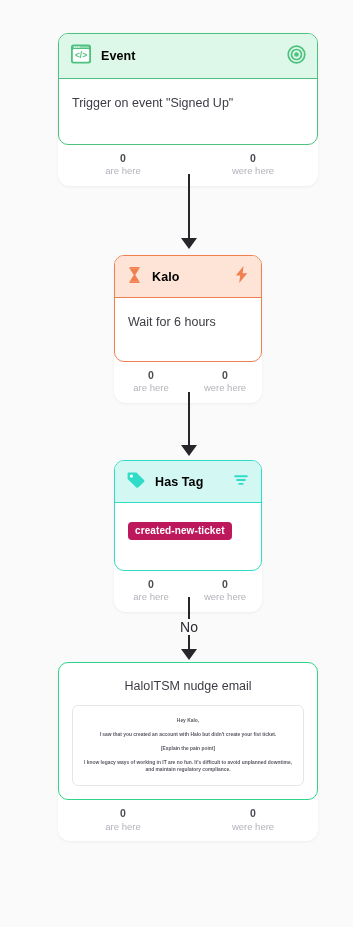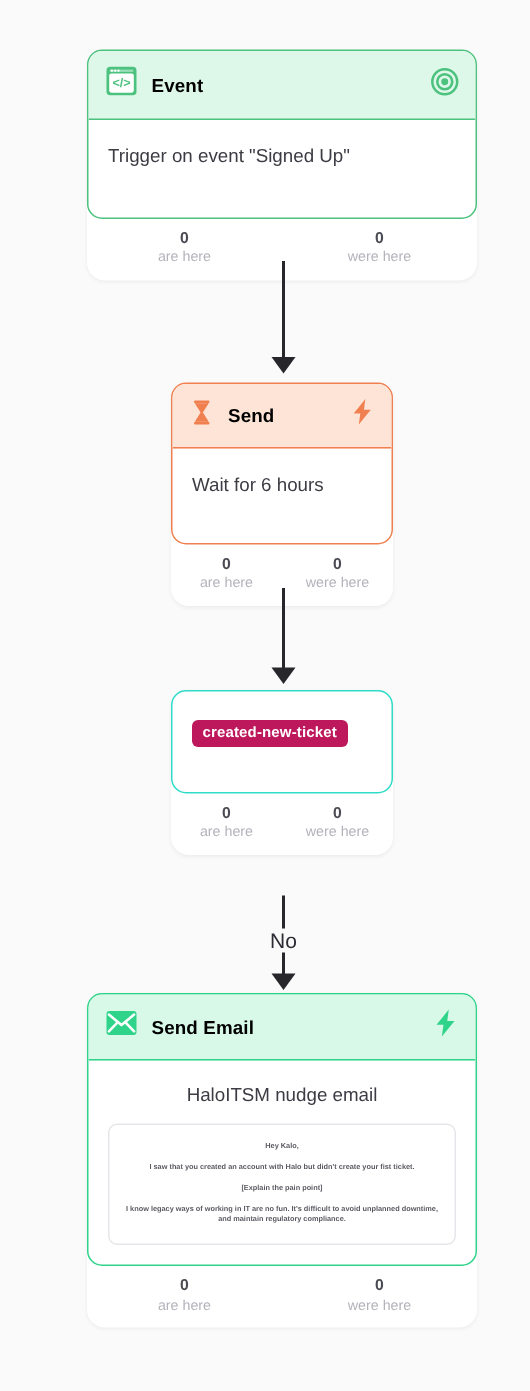--- a/index.html
+++ b/index.html
@@ -200,21 +200,21 @@
         <span class="icon">
           <svg width="17" height="18" viewBox="0 0 17 18">
             <rect x="3.4" y="1" width="10.2" height="1.8" rx="0.6" fill="#f08050"></rect>
             <rect x="3.4" y="15.2" width="10.2" height="1.8" rx="0.6" fill="#f08050"></rect>
             <path d="M4.6 2.8 h7.8 l-3.9 6.2 z" fill="#f08050"></path>
             <path d="M4.6 15.2 h7.8 l-3.9 -6.2 z" fill="#f08050"></path>
             <path d="M4.6 2.8 L8.5 9 L4.6 15.2" fill="none" stroke="#f08050" stroke-width="1.3"></path>
             <path d="M12.4 2.8 L8.5 9 L12.4 15.2" fill="none" stroke="#f08050" stroke-width="1.3"></path>
           </svg>
         </span>
-        <span class="node-title">Send</span>
+        <span class="node-title">Kalo</span>
         <span class="icon-right">
           <svg width="17" height="19" viewBox="0 0 17 19">
             <path d="M10.6 1 L2.8 10.6 H7.2 L6.2 18 L14.2 8.2 H9.6 Z" fill="#f08050"></path>
           </svg>
         </span>
       </div>
       <div class="node-body" style="padding-bottom:30px;">
         <div class="node-body-text">Wait for 6 hours</div>
       </div>
     </div>
@@ -230,20 +230,36 @@
     </div>
   </div>
 
   <div style="position:absolute; left:188px; top:392px; width:2px; height:68px;">
     <div class="conn" style="top:0; height:58px;"></div>
     <div class="arrow" style="top:53px;"></div>
   </div>
 
   <div class="node-wrap teal" style="left:114px; top:460px; width:148px;">
     <div class="node-card">
+      <div class="node-head">
+        <span class="icon">
+          <svg width="20" height="19" viewBox="0 0 20 19">
+            <path d="M2.2 2.4 h8.2 L18 9.9 a1.6 1.6 0 0 1 0 2.2 l-5.6 5.2 a1.6 1.6 0 0 1 -2.3 -.1 L1.6 9 V3.4 a1 1 0 0 1 .6 -1 Z" fill="#2fdcc8"></path>
+            <circle cx="5.4" cy="6.1" r="1.6" fill="#ffffff"></circle>
+          </svg>
+        </span>
+        <span class="node-title">Has Tag</span>
+        <span class="icon-right">
+          <svg width="18" height="18" viewBox="0 0 18 18">
+            <rect x="2.2" y="4.3" width="13.6" height="1.9" rx="0.9" fill="#2fdcc8"></rect>
+            <rect x="4.2" y="8.1" width="9.6" height="1.9" rx="0.9" fill="#2fdcc8"></rect>
+            <rect x="6.4" y="11.9" width="5.2" height="1.9" rx="0.9" fill="#2fdcc8"></rect>
+          </svg>
+        </span>
+      </div>
       <div class="node-body" style="padding:17px 13px 30px 13px;">
         <span class="tag-chip">created-new-ticket</span>
       </div>
     </div>
     <div class="stats">
       <div class="stat">
         <div class="stat-num">0</div>
         <div class="stat-label">are here</div>
       </div>
       <div class="stat">
@@ -254,36 +270,20 @@
   </div>
 
   <div style="position:absolute; left:188px; top:597px; width:2px; height:68px;">
     <div class="conn" style="top:0; height:58px;"></div>
     <div class="conn-label" style="top:22px;">No</div>
     <div class="arrow" style="top:52px;"></div>
   </div>
 
   <div class="node-wrap mint" style="left:58px; top:662px; width:260px;">
     <div class="node-card">
-      <div class="node-head">
-        <span class="icon">
-          <svg width="22" height="20" viewBox="0 0 22 20">
-            <rect x="1" y="2" width="20" height="16" rx="2" fill="#2fd48a"></rect>
-            <path d="M2.6 4.4 L11 11.4 L19.4 4.4" fill="none" stroke="#ffffff" stroke-width="1.7" stroke-linecap="round" stroke-linejoin="round"></path>
-            <path d="M2.6 15.6 L8.4 9.6" fill="none" stroke="#ffffff" stroke-width="1.7" stroke-linecap="round"></path>
-            <path d="M19.4 15.6 L13.6 9.6" fill="none" stroke="#ffffff" stroke-width="1.7" stroke-linecap="round"></path>
-          </svg>
-        </span>
-        <span class="node-title">Send Email</span>
-        <span class="icon-right">
-          <svg width="18" height="20" viewBox="0 0 17 19">
-            <path d="M10.6 1 L2.8 10.6 H7.2 L6.2 18 L14.2 8.2 H9.6 Z" fill="#2fd48a"></path>
-          </svg>
-        </span>
-      </div>
       <div class="node-body" style="padding:15px 13px 13px 13px;text-align:center;">
         <div class="node-body-text">HaloITSM nudge email</div>
         <div class="email-preview">
           <div class="email-line">Hey Kalo,</div>
           <div class="email-line">I saw that you created an account with Halo but didn't create your fist ticket.</div>
           <div class="email-line">[Explain the pain point]</div>
           <div class="email-line">I know legacy ways of working in IT are no fun. It's difficult to avoid unplanned downtime, and maintain regulatory compliance.</div>
         </div>
       </div>
     </div>

